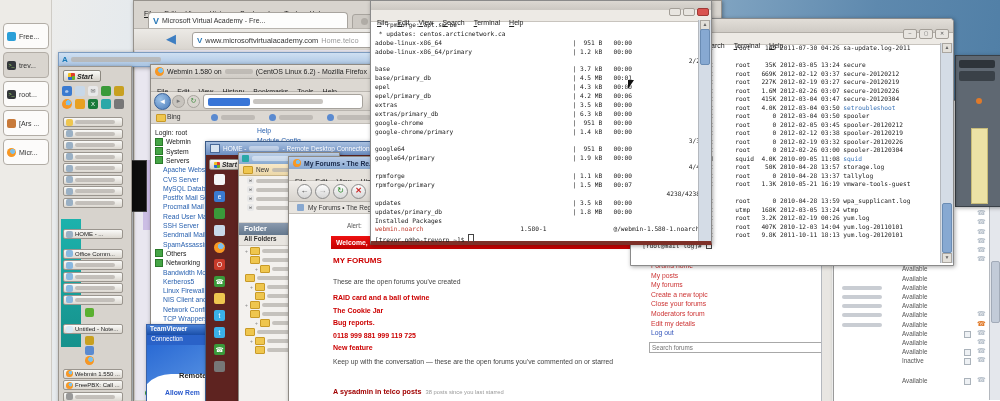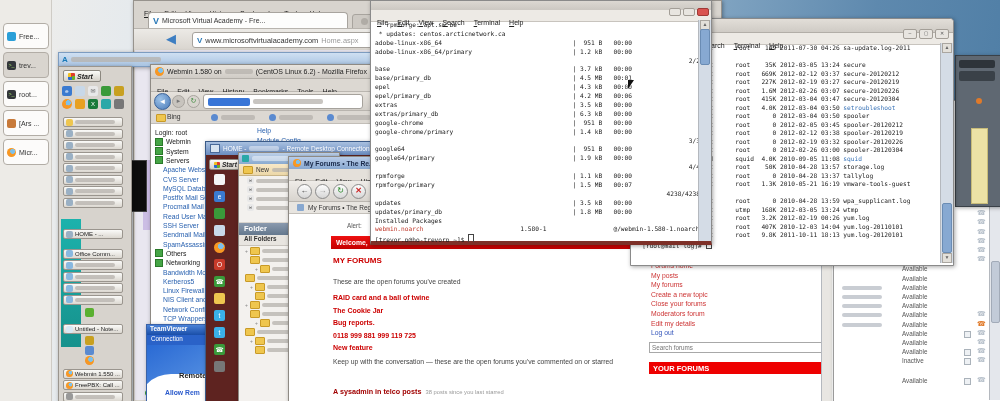--- a/index.html
+++ b/index.html
@@ -97,21 +97,21 @@
       </div>
       <div class="abs" style="left:212px;top:2px;width:22px;height:14px;background:#cdc9c3;border:1px solid #a8a49e;border-radius:3px 3px 0 0">
         <span style="display:block;width:7px;height:7px;border-radius:50%;background:#b0aca6;margin:3px auto"></span>
       </div>
     </div>
     <div class="abs" style="left:0;top:27px;width:585px;height:22px;background:linear-gradient(#eceae6,#d8d4ce);border-top:1px solid #b8b4ae">
       <span class="abs" style="left:32px;top:2px;font-size:13px;color:#3d7ec2">◀</span>
       <div class="abs urlfield" style="left:58px;top:3px;width:300px;height:14px">
         <span style="color:#2a7ab8;font-weight:bold;font-size:8px">V</span>
         <span style="font-size:7.4px;color:#333;white-space:nowrap">www.microsoftvirtualacademy.com</span>
-        <span style="font-size:7.4px;color:#9a9a9a;white-space:nowrap">Home.aspx</span>
+        <span style="font-size:7.4px;color:#9a9a9a;white-space:nowrap">Home.telco</span>
       </div>
     </div>
     <div class="abs" style="left:1px;top:49px;width:583px;height:350px;background:#e9e7f0">
       <div class="abs" style="left:8px;top:110px;width:10px;height:70px;background:#cbbde4"></div>
     </div>
   </div>
 
   <div class="win" style="left:58px;top:52px;width:330px;height:15px;background:linear-gradient(#cfe0f2,#a9c4e2);border:1px solid #7d9cc0;display:flex;align-items:center;gap:3px;padding-left:3px;box-sizing:border-box">
     <span style="font-size:8px;font-weight:bold;color:#1a7ab8">A</span>
     <span class="blurbar" style="width:90px;height:5px"></span>
@@ -494,21 +494,20 @@
           <div class="navlink" style="margin-bottom: 2.6px;">My posts</div>
           <div class="navlink" style="margin-bottom: 2.6px;">My forums</div>
           <div class="navlink" style="margin-bottom: 2.6px;">Create a new topic</div>
           <div class="navlink" style="margin-bottom: 2.6px;">Close your forums</div>
           <div class="navlink" style="margin-bottom: 2.6px;">Moderators forum</div>
           <div class="navlink" style="margin-bottom: 2.6px;">Edit my details</div>
           <div class="navlink" style="margin-bottom: 2.6px; color: rgb(51, 85, 187);">Log out</div>
         </div>
 
       <input class="abs" id="searchForums" style="left: 360px; top: 128px; width: 168px; height: 9px; border: 1px solid rgb(168, 168, 168); font-size: 6.3px; padding: 0px 2px; color: rgb(136, 136, 136); background: rgb(255, 255, 255);" placeholder="Search forums">
-      <div class="abs" style="left:360px;top:148px;width:175px;height:12px;background:#ee0000;color:#fff;font-size:7.5px;font-weight:bold;padding:2px 0 0 4px;box-sizing:border-box">YOUR FORUMS</div>
       <div class="scrolltrack" style="left:532px;top:0;width:10px;height:189px;background:#e8e6e2"></div>
     </div>
   </div>
 
   <div class="win" style="left:833px;top:100px;width:167px;height:301px;background:#fff;border:1px solid #9a9a9a">
     <div class="abs" style="left:0;top:156px;width:118px;height:7px;background:#d40000"></div>
     <div class="abs" id="pbxRows" style="left:0;top:100px;width:155px;height:200px">
         <div class="pbxrow" style="top: 0px;">
           <span class="pbxstatus">Available</span>
           <span class="phoneico">☎</span>

